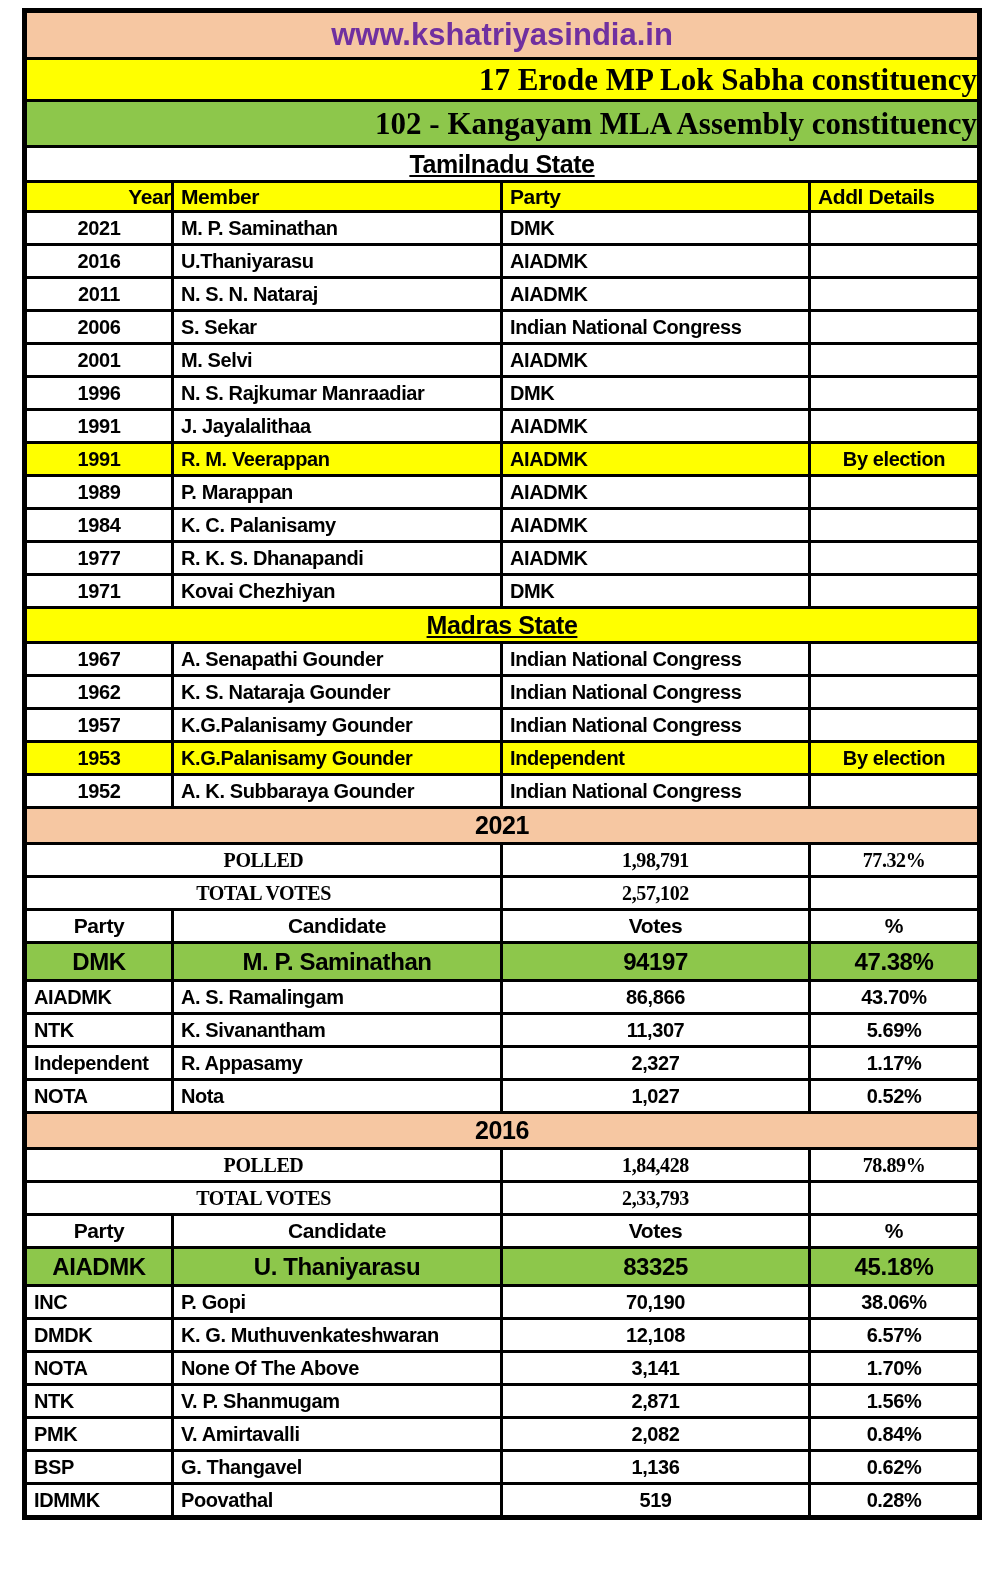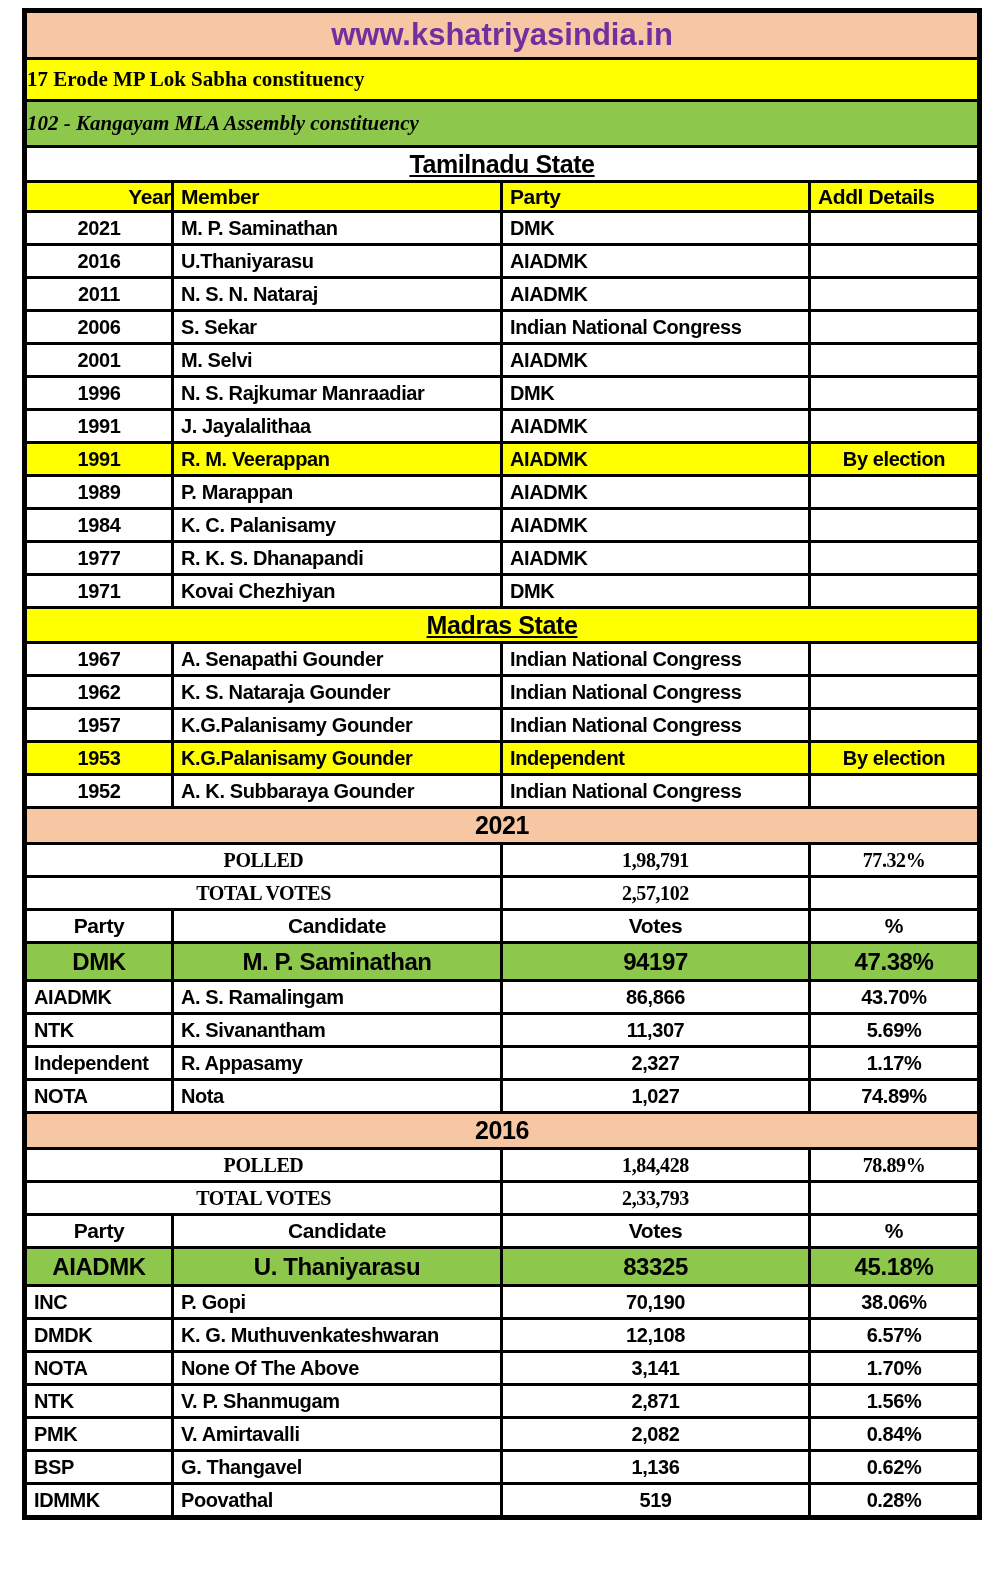--- a/index.html
+++ b/index.html
@@ -44,25 +44,25 @@
   .peach  { background: #F6C7A2 !important; }
   .yellow { background: #FFFF00 !important; }
   .green  { background: #8DC74B !important; }
 
   tr.site td {
     height: 44px; font-size: 31px; letter-spacing: 0;
     color: #7030A0; text-align: center; padding: 0;
   }
   tr.serifrow td {
     font-family: "Liberation Serif", serif;
-    font-size: 21px; letter-spacing: 0;
-    text-align: left; padding: 0;
+    font-size: 31px; letter-spacing: 0;
+    text-align: right; padding: 0;
   }
   tr.lok td { height: 39px; }
-  tr.asm td { height: 43px; font-style: italic; }
+  tr.asm td { height: 43px; }
   tr.staterow td { height: 32px; font-size: 25px; text-align: center; padding: 0; text-decoration: underline; }
   tr.colhead td { height: 27px; font-size: 21px; }
   tr.colhead td.center { padding: 0; text-align: right; }
   tr.mrow td { height: 30px; }
   tr.yearhead td { height: 33px; font-size: 25px; text-align: center; padding: 0; }
   tr.srow td { height: 30px; font-family: Liberation Serif, serif; }
   tr.chead td { height: 30px; font-size: 21px; text-align: center; padding: 0; }
   tr.wrow td { height: 35px; font-size: 24px; text-align: center; padding: 0; }
   tr.crow td { height: 30px; }
 </style>
@@ -249,21 +249,21 @@
         <tr class="crow">
           <td>Independent</td>
           <td>R. Appasamy</td>
           <td class="center">2,327</td>
           <td class="center">1.17%</td>
         </tr>
         <tr class="crow">
           <td>NOTA</td>
           <td>Nota</td>
           <td class="center">1,027</td>
-          <td class="center">74.89%</td>
+          <td class="center">0.52%</td>
         </tr>
         <tr class="yearhead">
           <td class="peach" colspan="4">2016</td>
         </tr>
         <tr class="srow">
           <td class="center" colspan="2">POLLED</td>
           <td class="center">1,84,428</td>
           <td class="center">78.89%</td>
         </tr>
         <tr class="srow">

